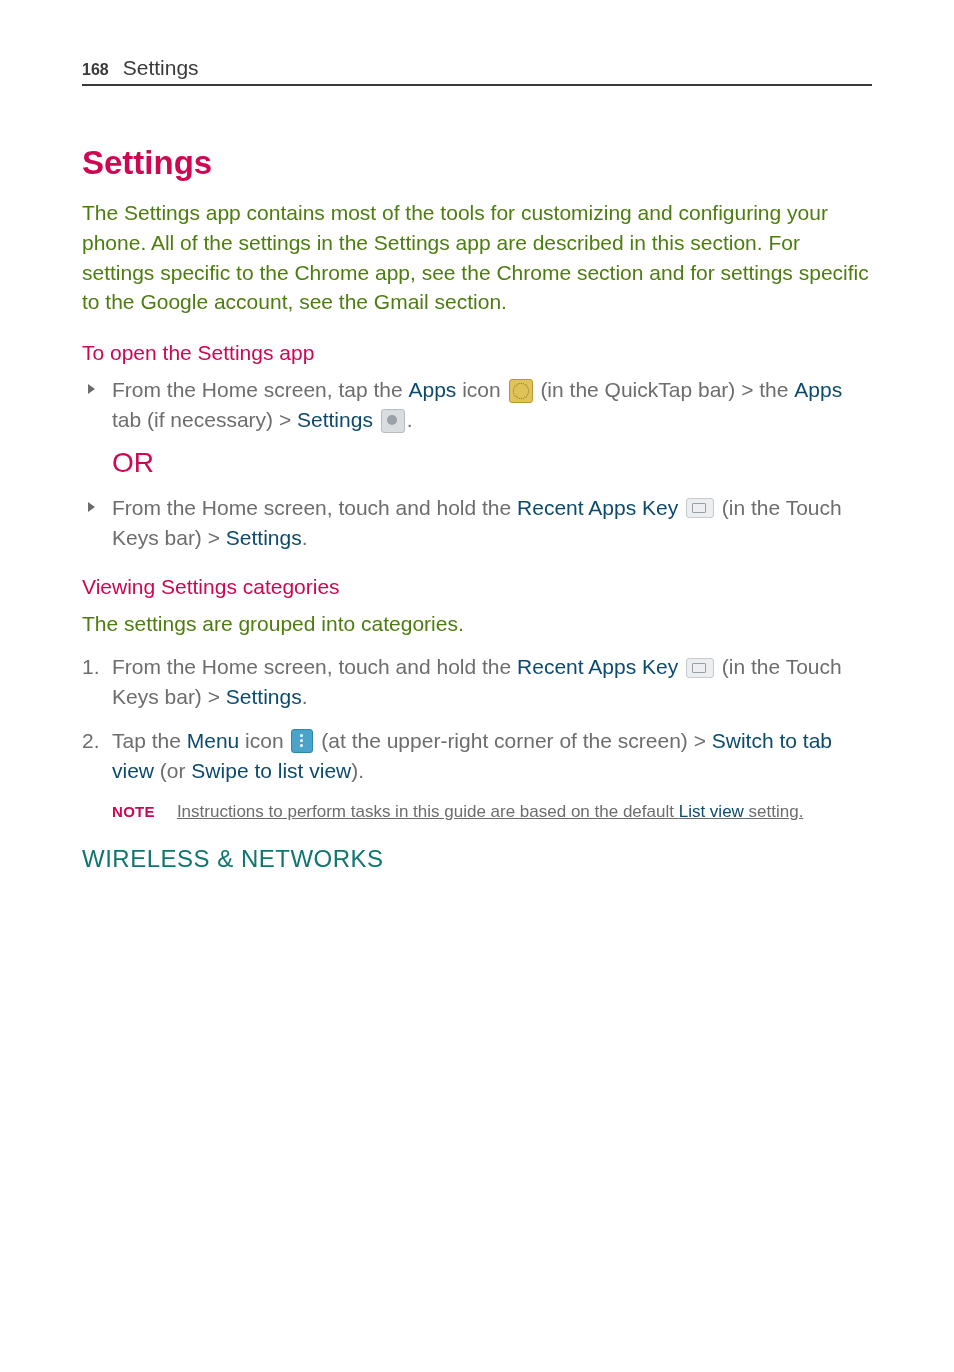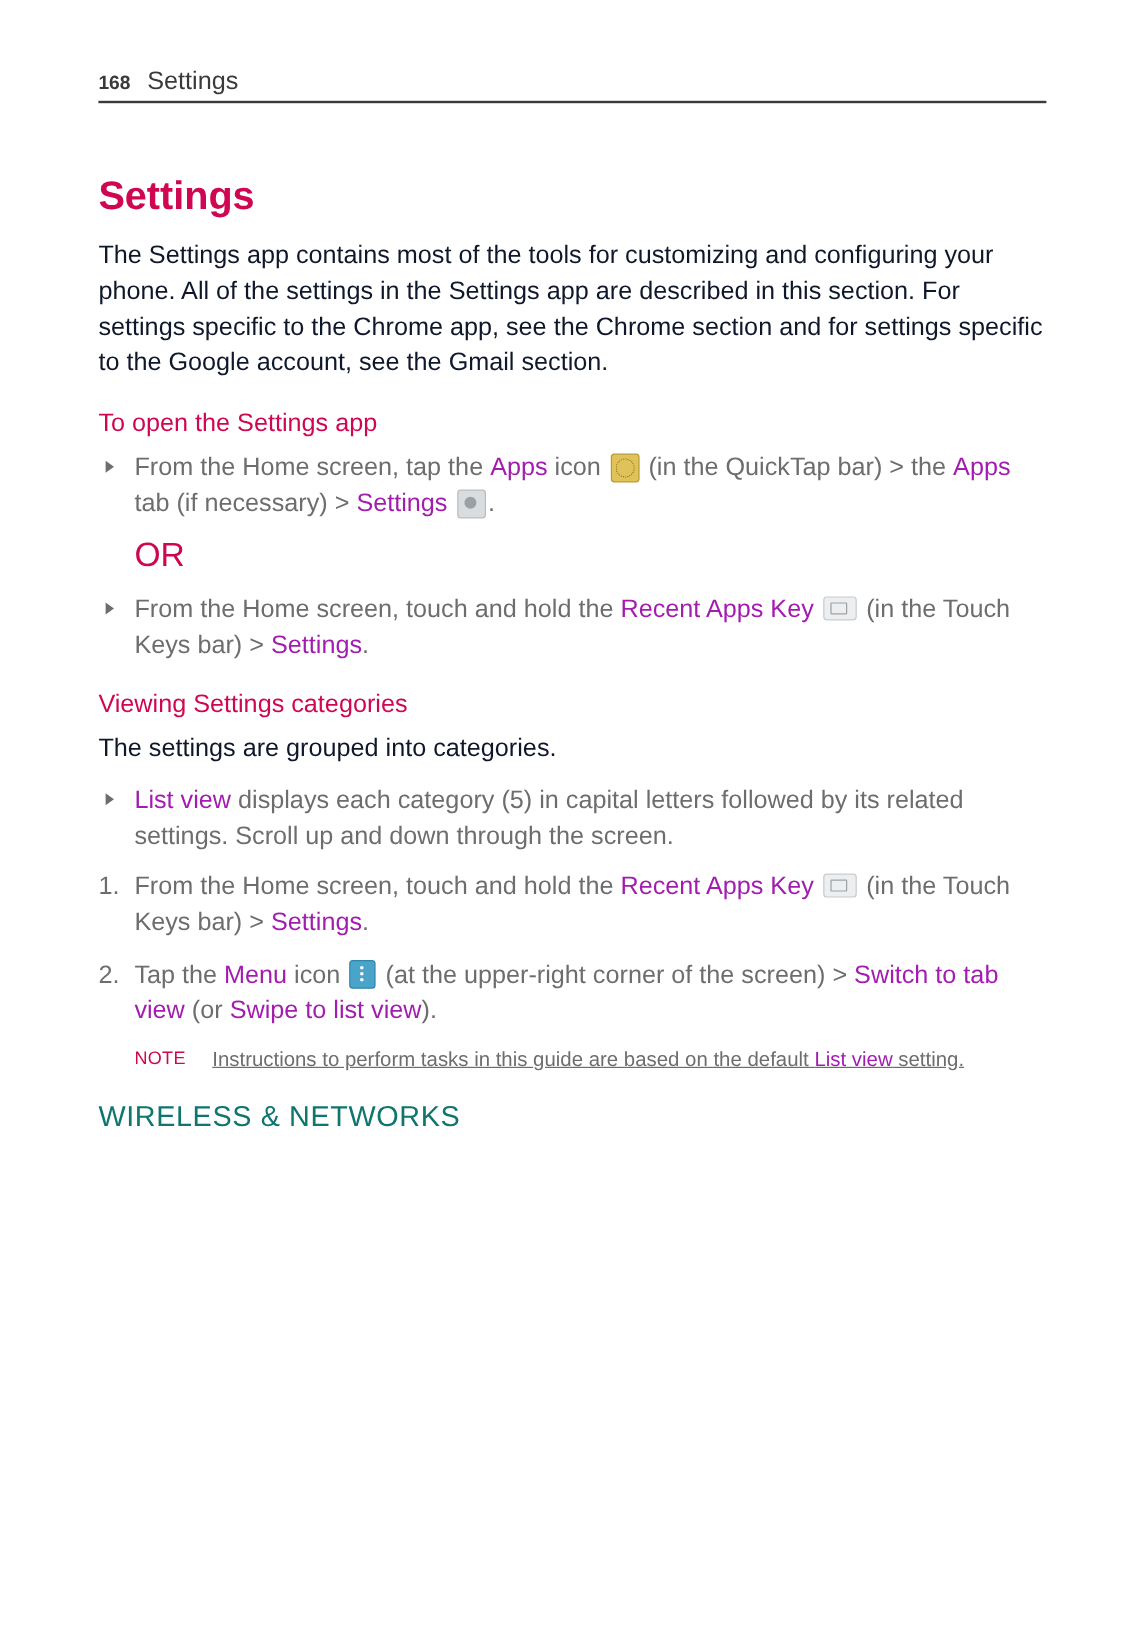--- a/index.html
+++ b/index.html
@@ -41,21 +41,21 @@
   h1.main-title {
     font-size: 33px;
     font-weight: 600;
     color: #cf0652;
     margin: 0 0 16px 0;
   }
   p.body {
     font-size: 21px;
     line-height: 1.42;
     margin: 0 0 24px 0;
-    color: #0f172a;
+    color: #4d7c0f;
     font-weight: 300;
   }
   h3.sub-red {
     font-size: 21px;
     font-weight: 400;
     color: #cf0652;
     margin: 4px 0 10px 0;
   }
   h2.section-caps {
     font-size: 24px;
@@ -104,34 +104,34 @@
   }
   .note-row {
     display: flex;
     align-items: flex-start;
     margin: 4px 0 10px 30px;
     font-size: 17px;
     line-height: 1.4;
   }
   .note-label {
     color: #cf0652;
-    font-weight: 400;
+    font-weight: 700;
     margin-right: 22px;
     font-size: 15px;
     letter-spacing: 0.3px;
     padding-top: 1px;
   }
   .note-text {
     color: #6d6d6d;
     font-weight: 300;
     text-decoration: underline;
   }
   .bold-d {
     font-weight: 400;
-    color: #a21caf;
+    color: #0c4a6e;
   }
   .icon-box {
     display: inline-block;
     vertical-align: middle;
     border-radius: 3px;
     margin: 0 2px;
     position: relative;
     top: -1px;
   }
   .icon-apps {
@@ -213,24 +213,20 @@
 
   <div class="bullet-block">
     <span class="tri"></span>
     <span>From the Home screen, touch and hold the </span><span class="bold-d">Recent Apps Key</span><span> </span><span class="icon-box icon-recent"></span><span> (in the Touch Keys bar) &gt; </span><span class="bold-d">Settings</span><span>.</span>
   </div>
 
   <h3 class="sub-red" style="margin-top:22px;">Viewing Settings categories</h3>
 
   <p class="body" style="margin-bottom:14px;">The settings are grouped into categories.</p>
 
-  <div class="bullet-block">
-    <span class="tri"></span>
-    <span class="bold-d">List view</span><span> displays each category (5) in capital letters followed by its related settings. Scroll up and down through the screen.</span>
-  </div>
 
 
   <div class="num-block">
     <span class="num">1.</span>
     <span>From the Home screen, touch and hold the </span><span class="bold-d">Recent Apps Key</span><span> </span><span class="icon-box icon-recent"></span><span> (in the Touch Keys bar) &gt; </span><span class="bold-d">Settings</span><span>.</span>
   </div>
 
   <div class="num-block">
     <span class="num">2.</span>
     <span>Tap the </span><span class="bold-d">Menu</span><span> icon </span><span class="icon-box icon-menu"><span class="dot d1"></span><span class="dot d2"></span><span class="dot d3"></span></span><span> (at the upper-right corner of the screen) &gt; </span><span class="bold-d">Switch to tab view</span><span> (or </span><span class="bold-d">Swipe to list view</span><span>).</span>

